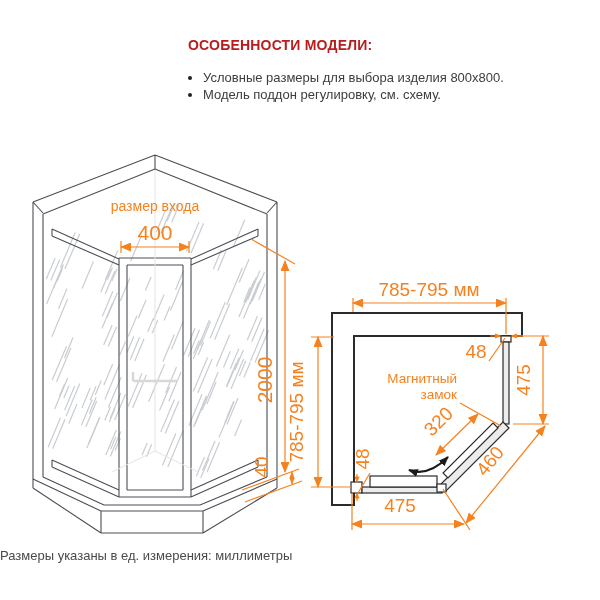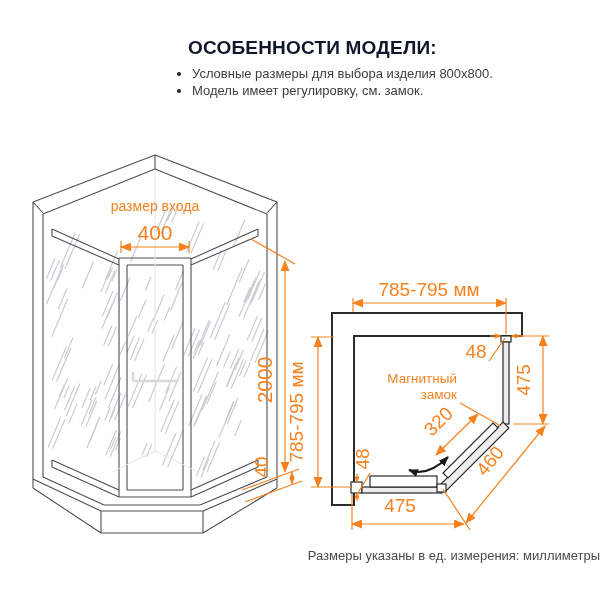--- a/index.html
+++ b/index.html
@@ -1,43 +1,43 @@
 <!DOCTYPE html>
 <html><head>
 <meta charset="utf-8">
 <style>
   html,body{margin:0;padding:0;background:#fff;}
   .stage{position:relative;width:600px;height:600px;background:#fff;overflow:hidden;
          font-family:"Liberation Sans",sans-serif;}
   .features{position:absolute;left:170px;top:37px;width:400px;}
-  .features h1{margin:0 0 6px 18px;font-size:19px;font-weight:bold;color:#0f172a;letter-spacing:.2px;}
-  .features ul{list-style:none;margin:5px;padding:0;}
+  .features h1{margin:0 0 6px 18px;font-size:14px;font-weight:bold;color:#b91c1c;letter-spacing:.2px;}
+  .features ul{list-style:none;margin:16px;padding:0;}
   .features li{position:relative;padding-left:17px;max-width:350px;
                font-size:13px;line-height:17px;color:#3d3d3d;}
   .features li::before{content:"";position:absolute;left:2px;top:6.5px;width:4px;height:4px;
                border-radius:50%;background:#222;}
-  .note{position:absolute;left:0;right:0;top:548px;text-align:right;
+  .note{position:absolute;left:0;right:0;top:548px;text-align:left;
         font-size:13px;color:#4a4a4a;}
   svg{position:absolute;left:0;top:0;}
   svg text{fill:#F5821F;font-family:"Liberation Sans",sans-serif;}
   .t21{font-size:21px;} .t20{font-size:19px;} .t14{font-size:14px;} .t13{font-size:13.5px;}
   .mid{text-anchor:middle;} .end{text-anchor:end;}
   .oln{stroke:#F5821F;stroke-width:1.2;fill:none;}
   .ofill{fill:#F5821F;stroke:none;}
 </style>
 </head>
 <body>
 
 <div class="stage">
 
   <div class="features">
     <h1>ОСОБЕННОСТИ МОДЕЛИ:</h1>
     <ul>
       <li>Условные размеры для выбора изделия 800x800.</li>
-      <li>Модель имеет регулировку, см. замок.</li>
+      <li>Модель поддон регулировку, см. схему.</li>
     </ul>
   </div>
 
   <svg width="600" height="600" viewBox="0 0 600 600">
     <defs>
       <marker id="arr" markerUnits="userSpaceOnUse" markerWidth="11" markerHeight="9" viewBox="0 0 11 9" refX="10" refY="4.5" orient="auto-start-reverse">
         <path d="M0,0 L11,4.5 L0,9 Z" fill="#F5821F"></path>
       </marker>
       <marker id="arrk" markerUnits="userSpaceOnUse" markerWidth="10" markerHeight="8" viewBox="0 0 10 8" refX="9" refY="4" orient="auto-start-reverse">
         <path d="M0,0 L10,4 L0,8 Z" fill="#1a1a1a"></path>

